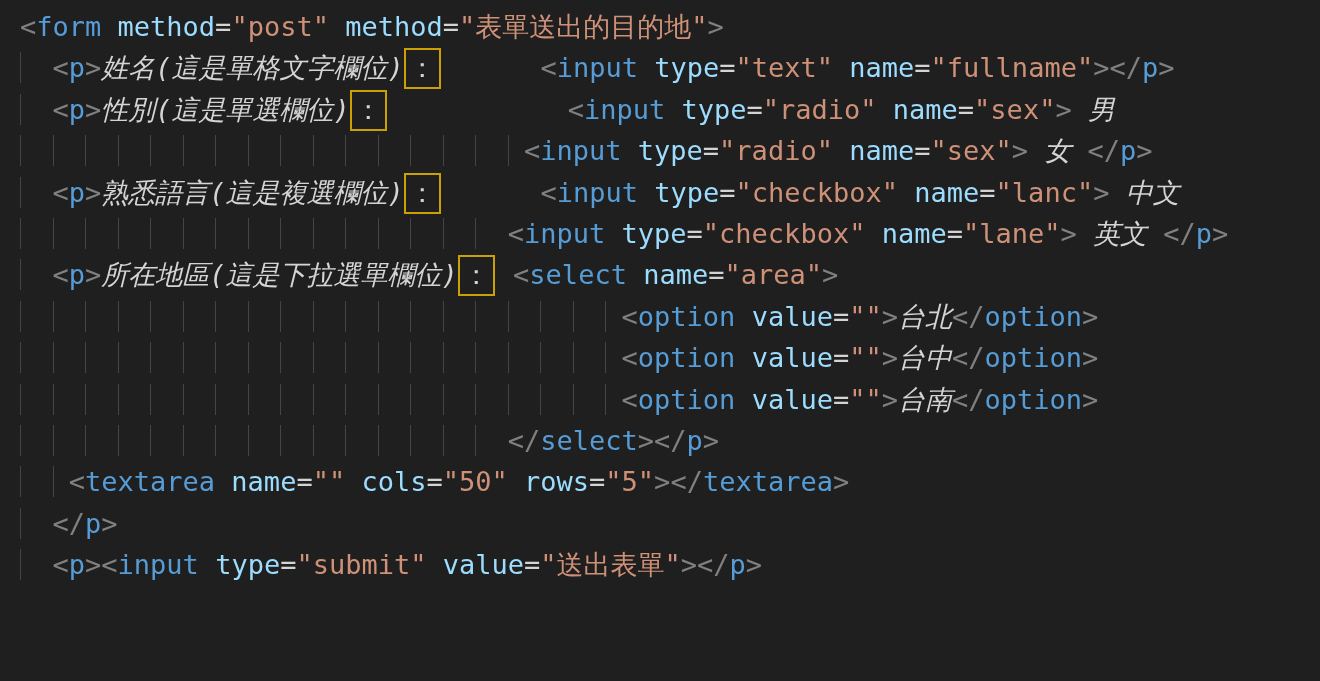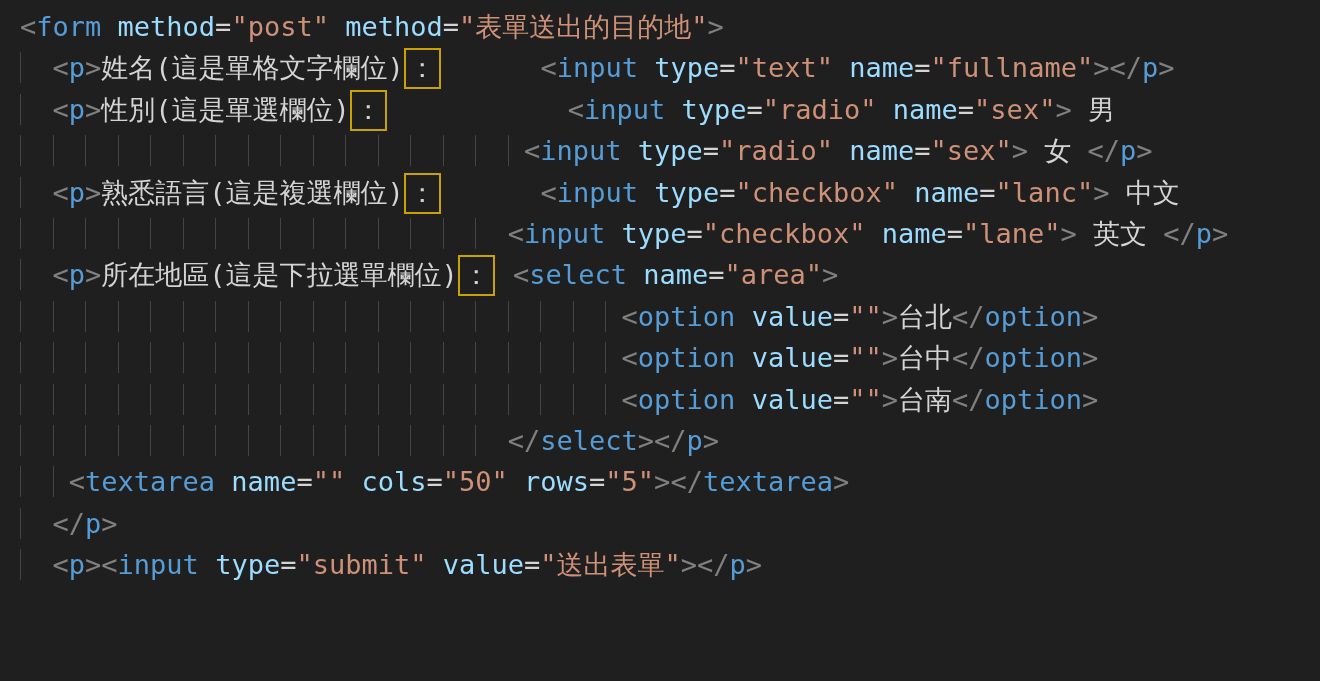--- a/index.html
+++ b/index.html
@@ -35,21 +35,21 @@
     white-space: pre;
     height: 41.4px;
     padding-left: 20px;
   }
   .code-line span { white-space: pre; }
   .tk-b { color: var(--c-bracket); }
   .tk-g { color: var(--c-tag); }
   .tk-a { color: var(--c-attr); }
   .tk-o { color: var(--c-op); }
   .tk-s { color: var(--c-str); }
-  .tk-x { color: var(--c-text); }
+  .tk-x { color: var(--c-text); font-style: italic; }
   .tk-w { color: var(--c-text); }
   .tk-u {
     color: var(--c-text);
     border: 2px solid var(--c-ubox);
     padding: 2px 3px 4px 3px;
     margin-right: 2px;
   }
   .ind {
     box-shadow: inset 1px 0 0 var(--c-guide);
   }

